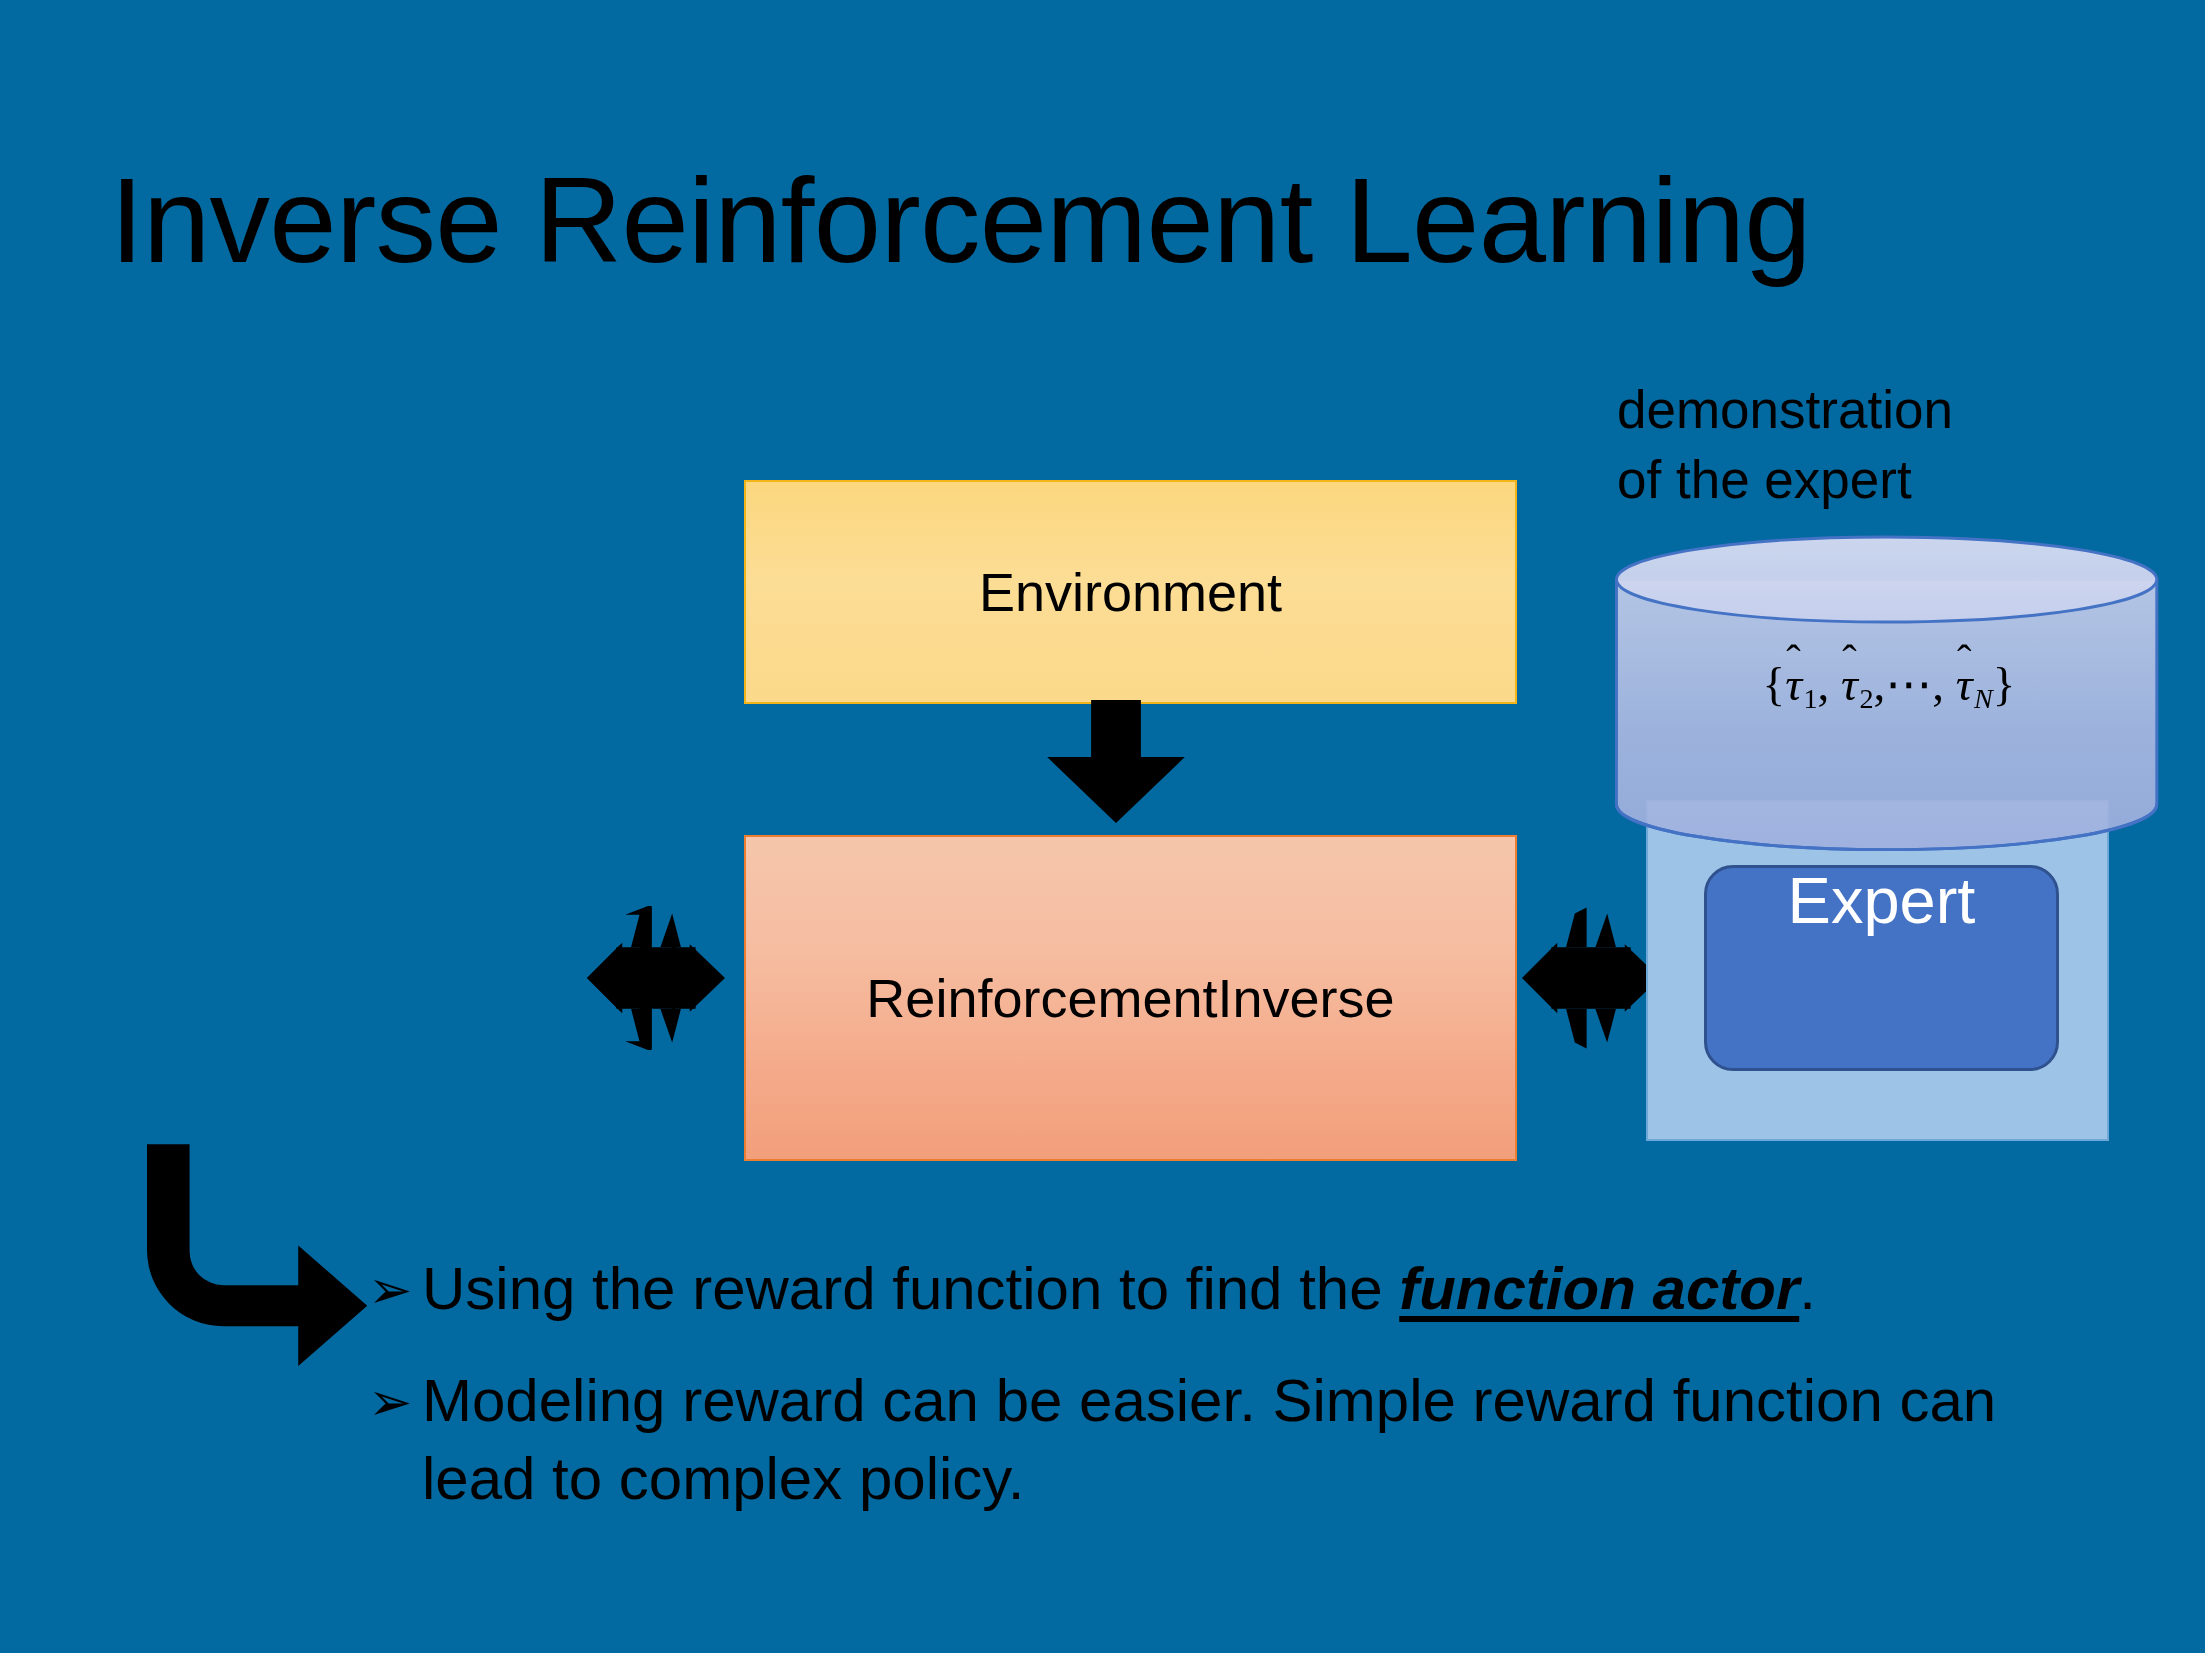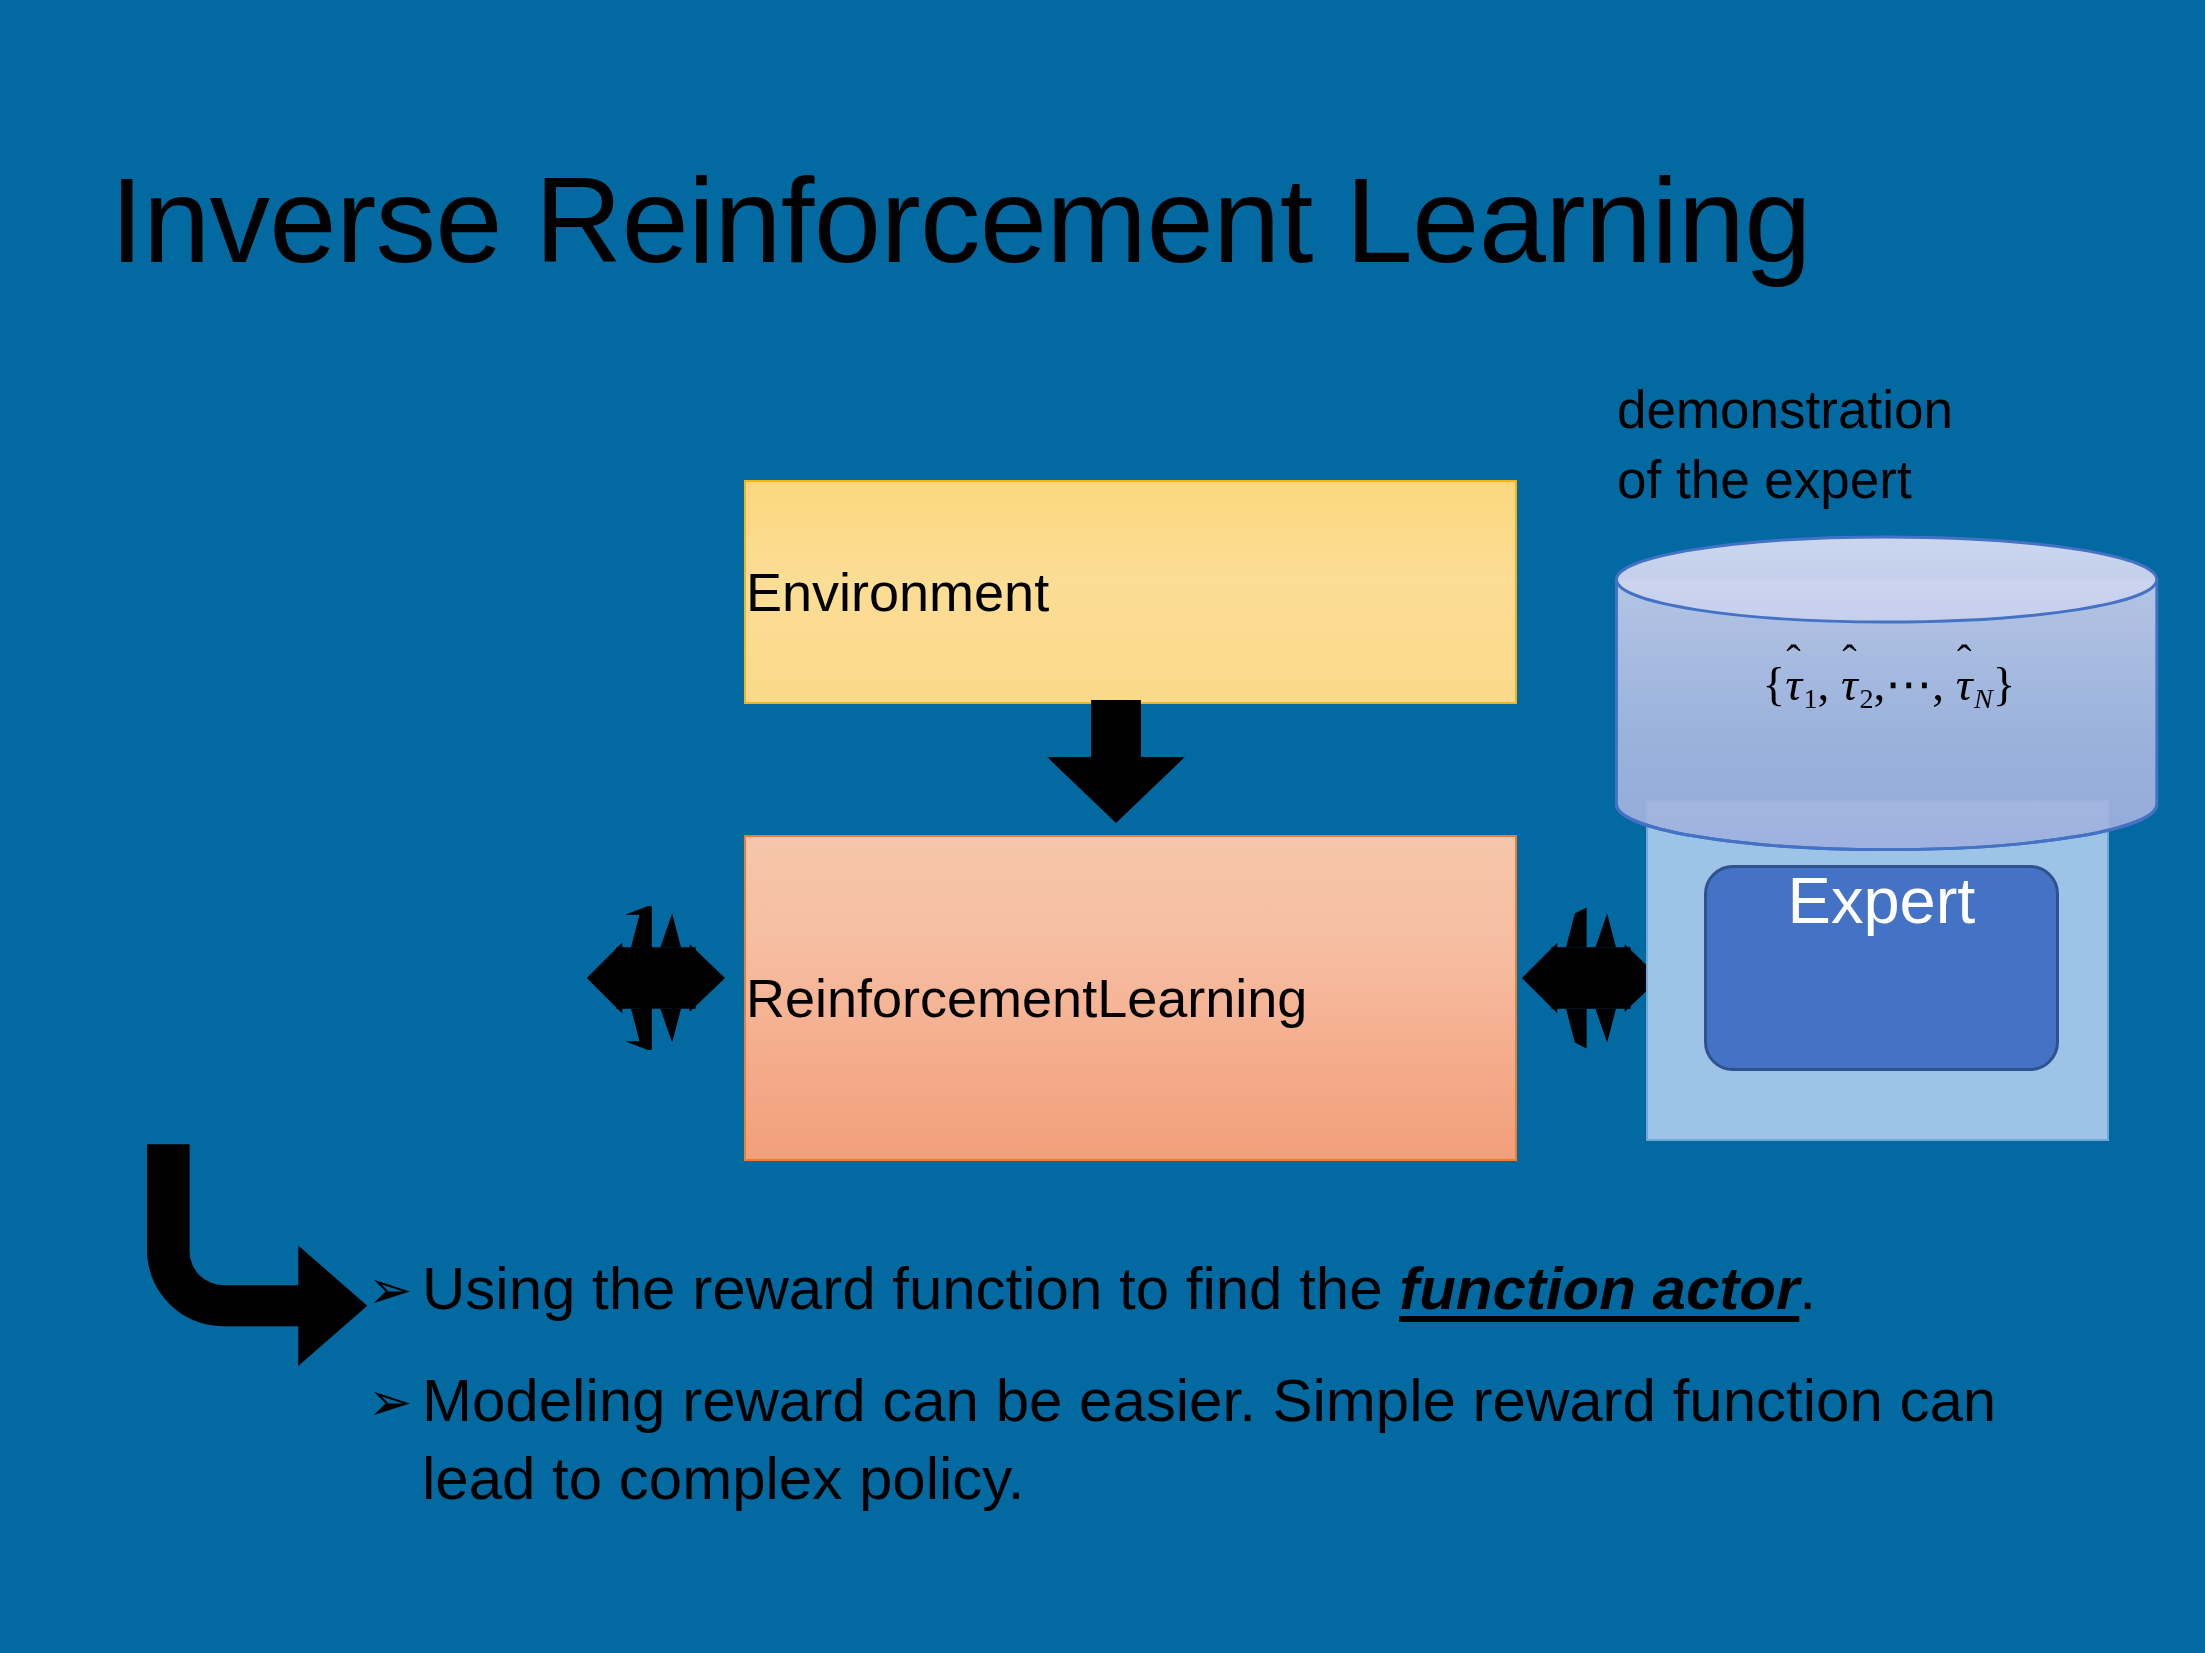--- a/index.html
+++ b/index.html
@@ -30,20 +30,21 @@
     color: #000000;
     white-space: nowrap;
   }
 
   
   .flowbox {
     position: absolute;
     box-sizing: border-box;
     display: flex;
     align-items: center;
+    justify-content: center;
     text-align: center;
     font-size: 54px;
     line-height: 1.42;
     color: #000000;
   }
 
   
   #env-box {
     left: 744px;
     top: 480px;
@@ -257,21 +258,21 @@
       <polygon points="60,56 72,10 88,2 88,56" fill="#000000"></polygon>
       <polygon points="100,56 116,10 128,56" fill="#000000"></polygon>
       <polygon points="60,140 72,186 88,194 88,140" fill="#000000"></polygon>
       <polygon points="100,140 116,186 128,140" fill="#000000"></polygon>
     </svg>
   </div>
 
   <div class="flowbox" id="rl-box">
     <span class="lbl-line">Reinforcement</span>
     <span class="line-gap"></span>
-    <span class="lbl-line">Learning</span>
+    <span class="lbl-line">Inverse</span>
   </div>
 
   <div class="quad-arrow" id="quad-arrow-right">
     <svg width="138" height="144" viewBox="0 0 188 196" xmlns="http://www.w3.org/2000/svg">
       <polygon points="0,98 48,50 48,146" fill="#000000"></polygon>
       <polygon points="40,56 148,56 148,140 40,140" fill="#000000"></polygon>
       <polygon points="140,52 188,98 140,144" fill="#000000"></polygon>
       <polygon points="60,56 72,10 88,2 88,56" fill="#000000"></polygon>
       <polygon points="100,56 116,10 128,56" fill="#000000"></polygon>
       <polygon points="60,140 72,186 88,194 88,140" fill="#000000"></polygon>

